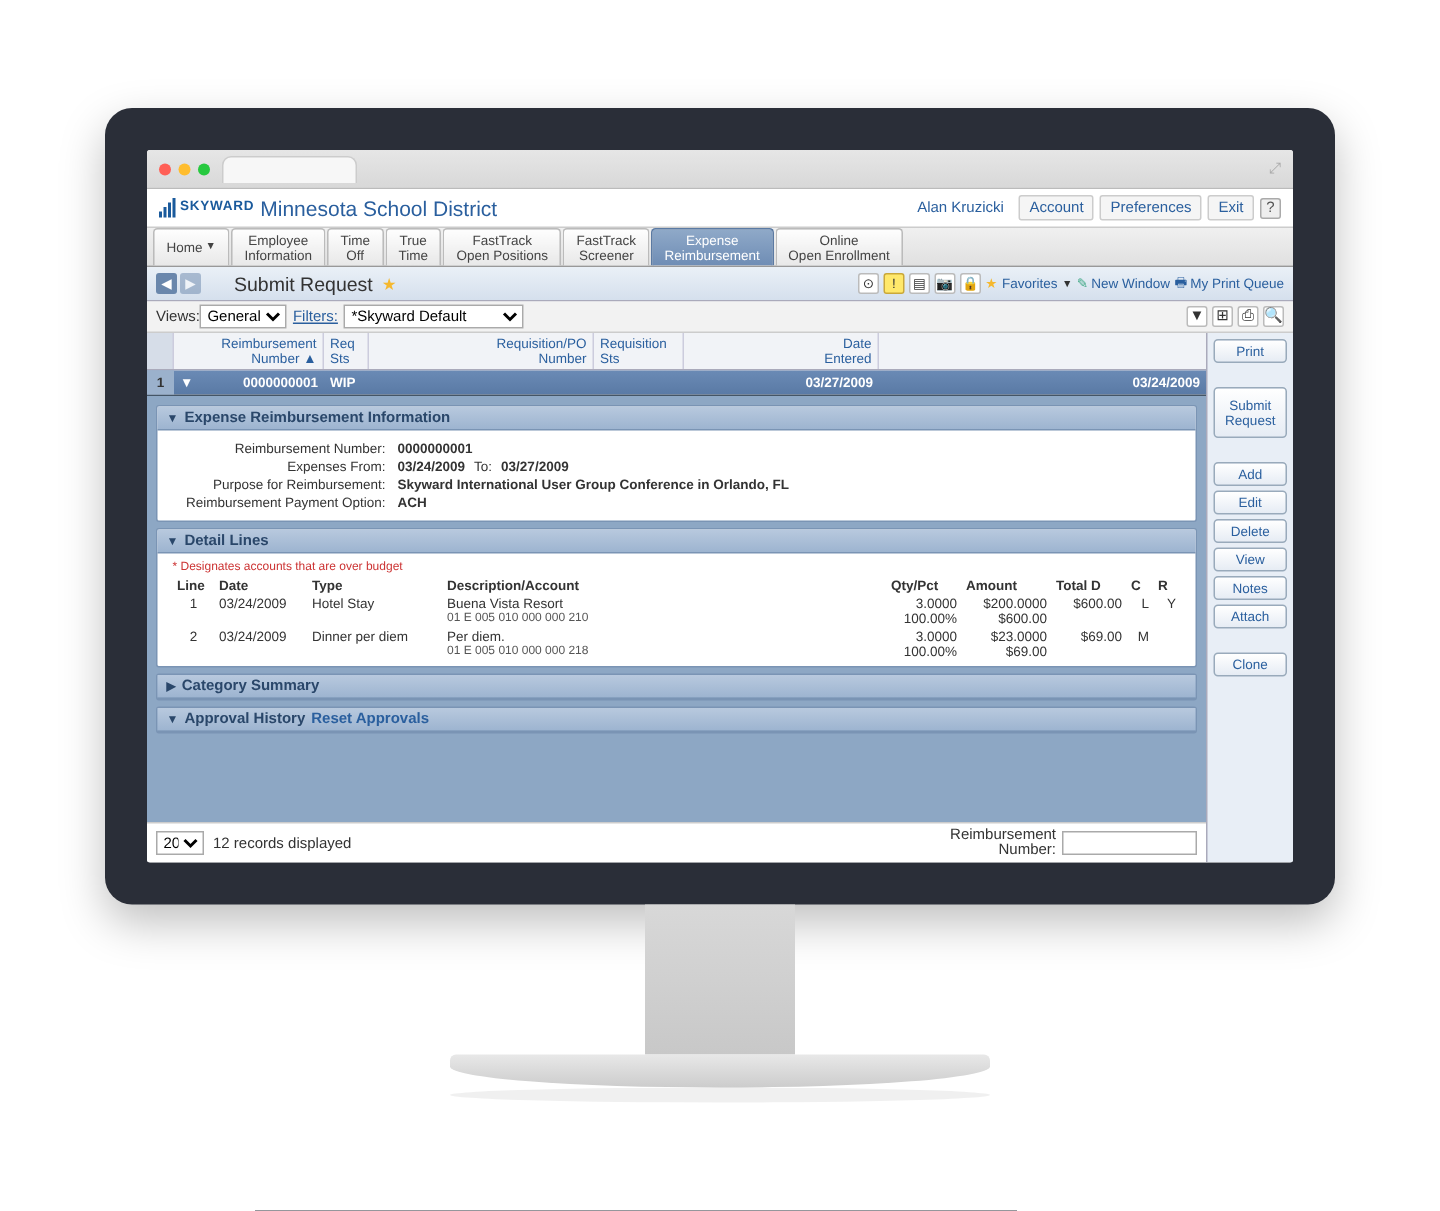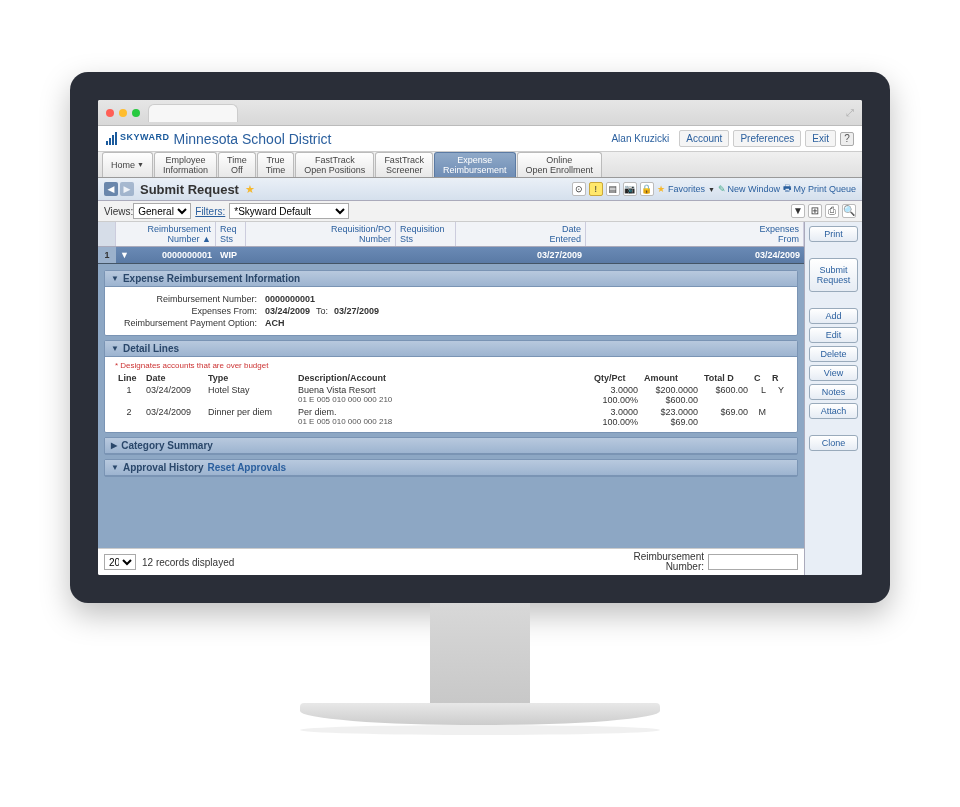--- a/index.html
+++ b/index.html
@@ -35,21 +35,21 @@
   
   .nav-tabs{display:flex;background:linear-gradient(#f0f0f0,#e0e0e0);border-bottom:1px solid #999;padding-left:4px;height:26px}
   .ntab{padding:2px 8px;font-size:9px;color:#444;text-align:center;border:1px solid #bbb;border-bottom:none;background:linear-gradient(#fefefe,#e8e8e8);margin-right:1px;border-radius:3px 3px 0 0;line-height:10px;display:flex;flex-direction:column;justify-content:center}
   .ntab.active{background:linear-gradient(#8fa9c8,#6f8db5);color:#fff;border-color:#5b7aa3}
   .ntab.home{flex-direction:row;align-items:center;gap:2px}
   .chev-d{font-size:7px}
 
   
   .title-bar{display:flex;align-items:center;background:linear-gradient(#eaf0f7,#d5e0ed);padding:3px 6px;border-bottom:1px solid #aab}
   .arrow-btn{width:14px;height:14px;background:#6a87ac;color:#fff;text-align:center;line-height:14px;font-size:9px;border-radius:2px;margin-right:2px}
-  .page-title{font-size:13px;font-weight:bold;color:#333;margin-left:4px}
+  .page-title{font-size:13px;font-weight:normal;color:#333;margin-left:20px}
   .star{color:#f5b82e;margin-left:6px;font-size:11px}
   .title-icons{margin-left:auto;display:flex;gap:3px;align-items:center;font-size:9px}
   .ti{width:14px;height:14px;border:1px solid #bbb;border-radius:2px;background:#fff;text-align:center;line-height:12px}
   .ti.yel{background:#ffe86b;border-color:#caa83a}
   .fav-lab{color:#2a5f9e}
   .link-lab{color:#2a5f9e;display:flex;align-items:center;gap:2px}
 
   
   .filters-row{display:flex;align-items:center;background:#f2f2f2;border-bottom:1px solid #ccc;padding:2px 6px;font-size:10px}
   .sel{border:1px solid #aaa;font-size:10px;height:16px;background:#fff}
@@ -223,22 +223,20 @@
               <div class="ch ch-reimb" style="white-space:pre-line">Reimbursement
 Number ▲</div>
               <div class="ch ch-req" style="white-space:pre-line">Req
 Sts</div>
               <div class="ch ch-rpn" style="white-space:pre-line">Requisition/PO
 Number</div>
               <div class="ch ch-rsts" style="white-space:pre-line">Requisition
 Sts</div>
               <div class="ch ch-date" style="white-space:pre-line">Date
 Entered</div>
-              <div class="ch ch-exp" style="white-space:pre-line">Expenses
-From</div>
             </div>
 
             <div class="sel-row">
               <div class="sr sr-num">1</div>
               <div class="sr sr-chev">▼</div>
               <div class="sr sr-reimb">0000000001</div>
               <div class="sr sr-req">WIP</div>
               <div class="sr sr-rpn"></div>
               <div class="sr sr-rsts"></div>
               <div class="sr sr-date">03/27/2009</div>
@@ -253,20 +251,24 @@
                     <span>Expense Reimbursement Information</span>
                   </div>
                 <div class="info-body">
                   <div class="info-row">
                       <div class="info-lbl">Reimbursement Number:</div>
                       <div class="info-val">0000000001</div>
                     </div>
                   <div class="info-row">
                       <div class="info-lbl">Expenses From:</div>
                       <div><span class="info-val">03/24/2009</span><span class="to-lbl">To:</span><span class="info-val">03/27/2009</span></div>
+                    </div>
+                  <div class="info-row">
+                      <div class="info-lbl">Purpose for Reimbursement:</div>
+                      <div class="info-val">Skyward International User Group Conference in Orlando, FL</div>
                     </div>
                   <div class="info-row">
                       <div class="info-lbl">Reimbursement Payment Option:</div>
                       <div class="info-val">ACH</div>
                     </div>
                 </div>
               </div>
 
               <div class="panel">
                 <div class="panel-hdr">

